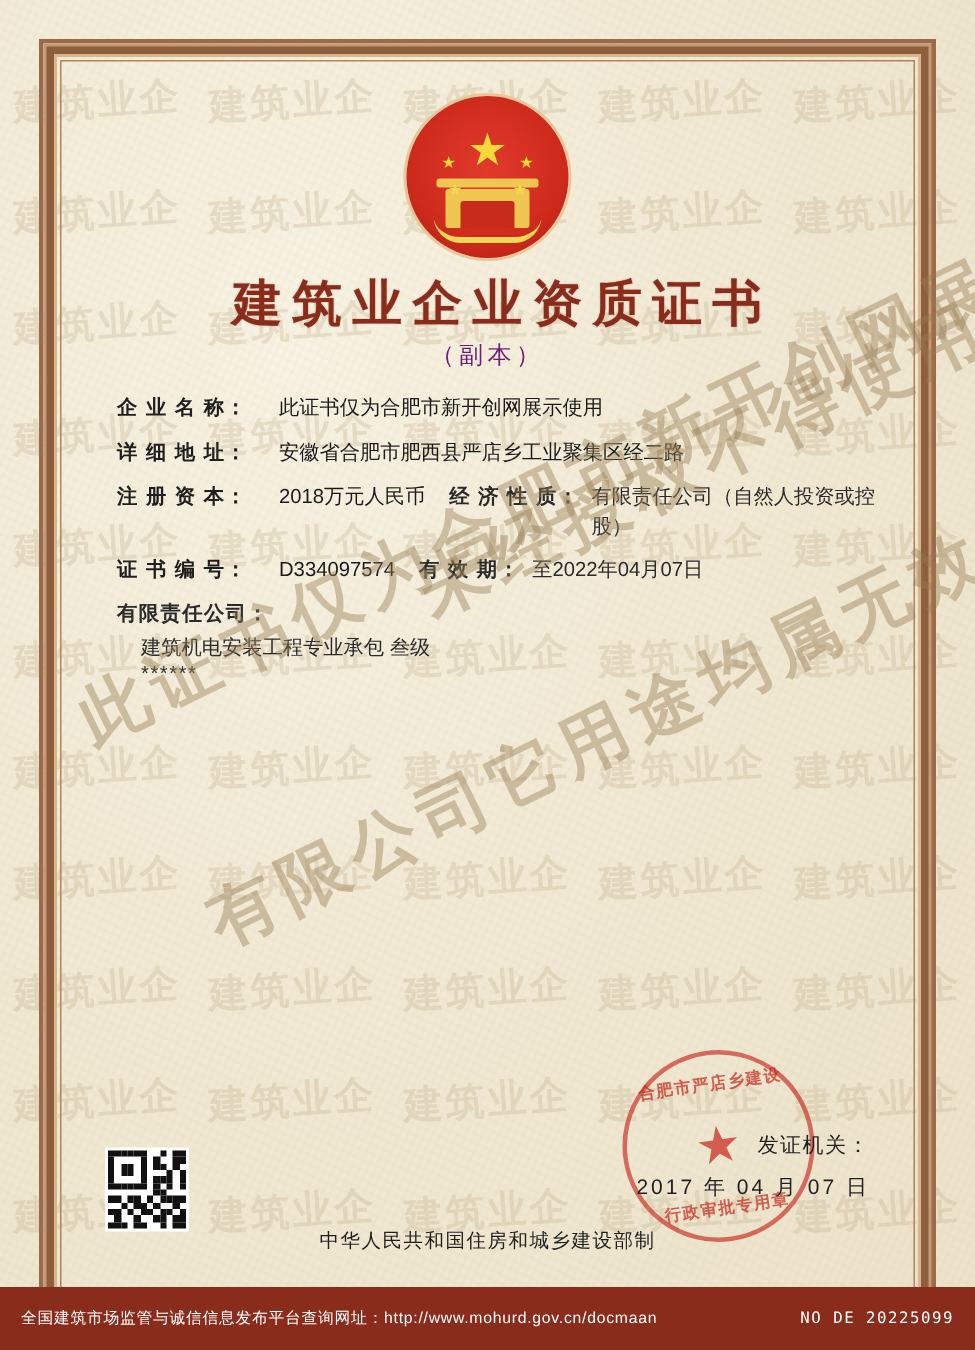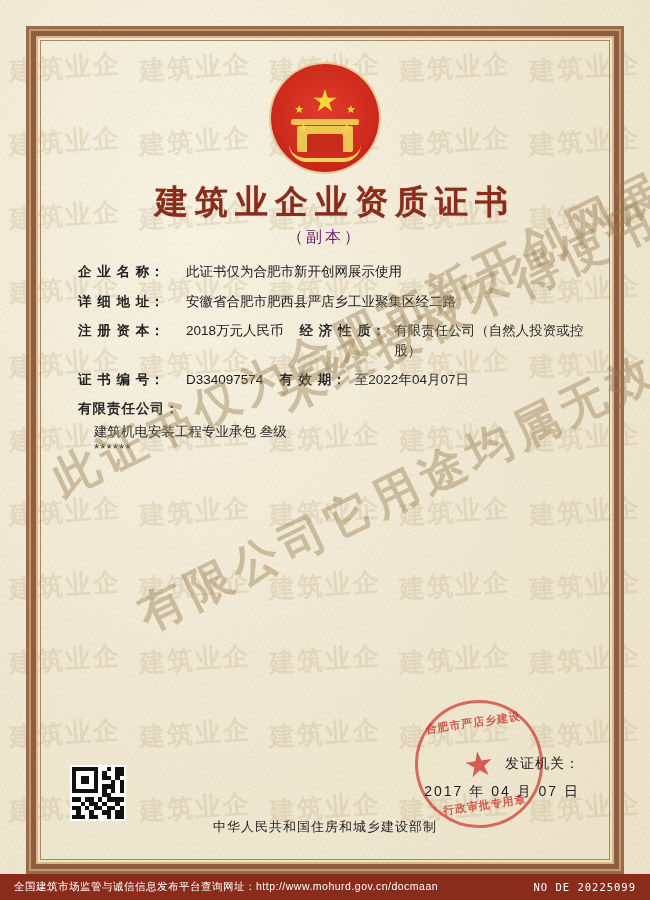--- a/index.html
+++ b/index.html
@@ -301,21 +301,21 @@
     grid-template-rows: repeat(12, 1fr);
   }
   .qr-grid i { background: #111; }
   .qr-grid i.off { background: transparent; }
 
   
   .footer {
     position: absolute;
     left: 0; right: 0;
     bottom: 0;
-    height: 26px;
+    height: 42px;
     background: #8a2c1c;
     color: #fff;
     font-size: 10.5px;
     display: flex;
     align-items: center;
     justify-content: space-between;
     padding: 0 14px;
     box-sizing: border-box;
     letter-spacing: .5px;
   }

